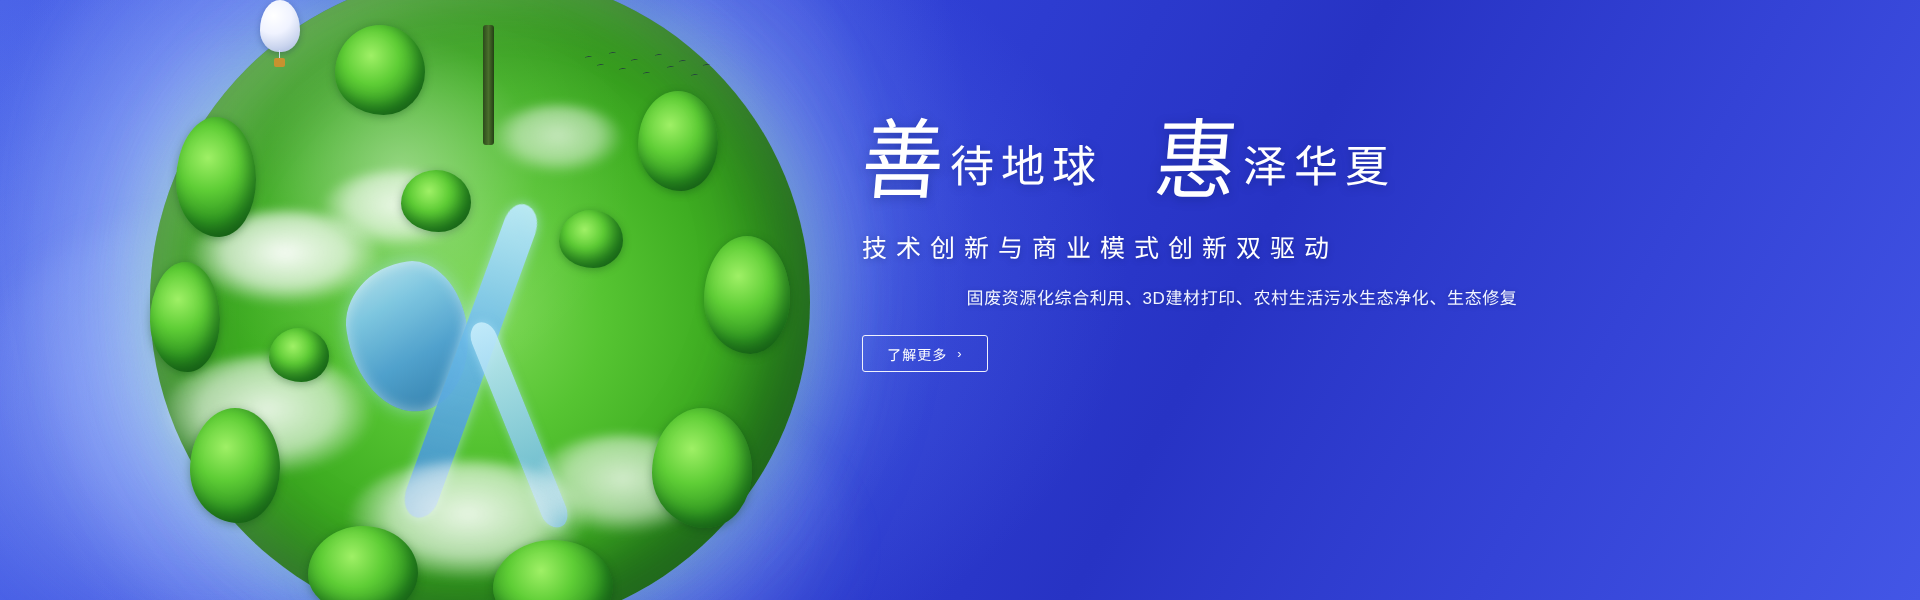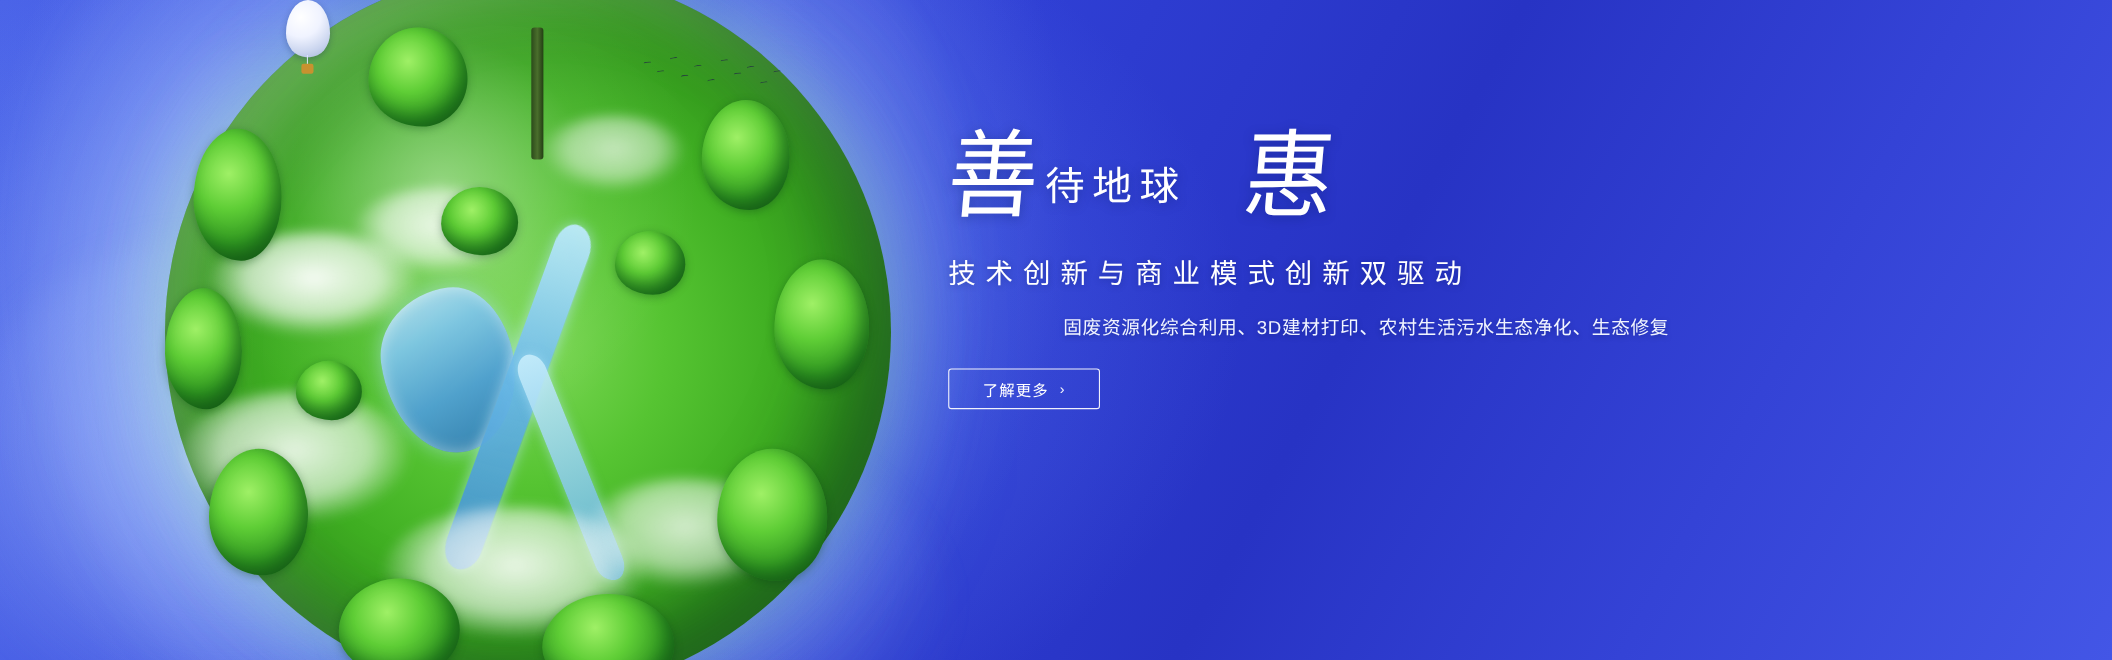--- a/index.html
+++ b/index.html
@@ -158,21 +158,21 @@
     font-family:"DejaVu Serif","Liberation Serif",serif;
     font-size:82px;
     font-weight:400;
     letter-spacing:0;
     transform:skewX(-5deg) scaleY(1.06);
     display:inline-block;
     padding-right:6px;
   }
   .kai {
     font-family:"DejaVu Serif","Liberation Serif",serif;
-    font-size:36px;
+    font-size:44px;
     font-weight:400;
     letter-spacing:7px;
     padding-bottom:13px;
     display:inline-block;
   }
   .head-gap { width:52px; display:inline-block; }
 
   .subtitle {
     font-size:25px;
     letter-spacing:9px;
@@ -188,21 +188,21 @@
     color:#f1f4ff;
     text-shadow:0 1px 5px rgba(10,25,90,0.35);
     text-align:center;
   }
   .cta {
     margin-top:26px;
     display:inline-flex;
     align-items:center;
     justify-content:center;
     gap:10px;
-    width:138px; height:37px;
+    width:126px; height:37px;
     border:1px solid rgba(255,255,255,0.92);
     border-radius:3px;
     background:transparent;
     color:#ffffff;
     font-size:14px;
     letter-spacing:1px;
     cursor:pointer;
     font-family:"Liberation Sans","DejaVu Sans",sans-serif;
   }
   .cta .chev { font-size:13px; line-height:1; opacity:0.95; }
@@ -267,20 +267,21 @@
     <div class="bird" style="left:118px;top:14px;"></div>
   </div>
 
   <div class="content">
 
     <div class="headline">
       <span class="brush">善</span>
       <span class="kai">待地球</span>
       <span class="head-gap"></span>
       <span class="brush">惠</span>
+      <span class="kai">泽华夏</span>
     </div>
 
     <div class="subtitle">技术创新与商业模式创新双驱动</div>
 
     <div class="desc">固废资源化综合利用、3D建材打印、农村生活污水生态净化、生态修复</div>
 
     <button class="cta">
       <span>了解更多</span>
       <span class="chev">›</span>
     </button>

